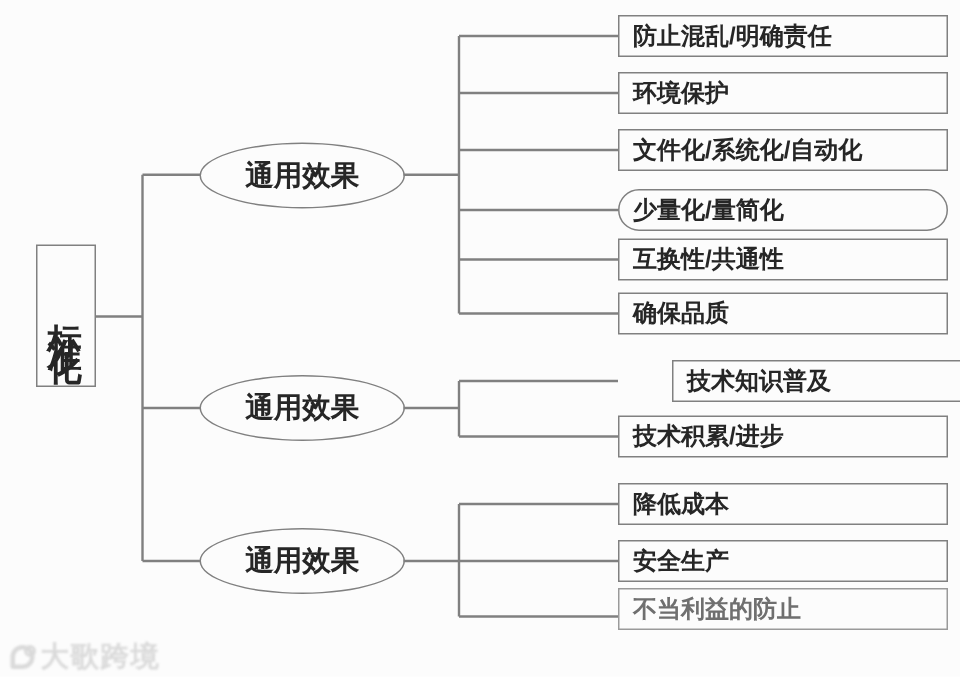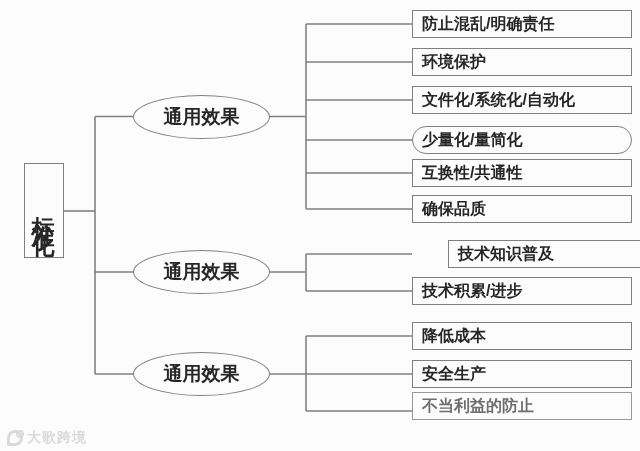--- a/index.html
+++ b/index.html
@@ -58,21 +58,21 @@
   .wm-logo{
     width:16px;height:16px;border:3px solid var(--wm,#dadada);
     border-radius:50% 50% 50% 10%;
     box-sizing:border-box;position:relative;
   }
   .wm-logo::after{
     content:"";position:absolute;right:-4px;top:-3px;
     width:4px;height:4px;border-radius:50%;
     border:2px solid var(--wm,#dadada);
   }
-  .wm-text{font-size:14px;font-weight:bold;letter-spacing:1px;}
+  .wm-text{font-size:19px;font-weight:bold;letter-spacing:1px;}
 </style>
 </head>
 <body>
 
 <div class="canvas">
 
   <svg class="lines" viewBox="0 0 640 451" xmlns="http://www.w3.org/2000/svg">
 
     <path d="M 64 211 H 95"></path>
 

